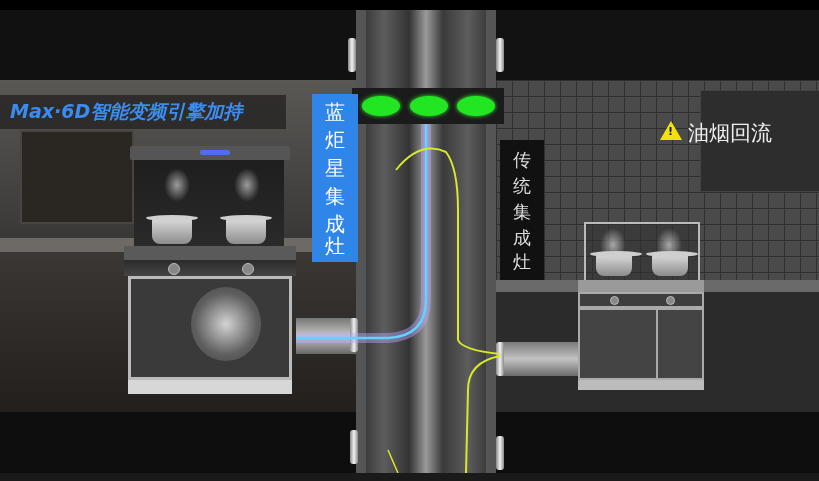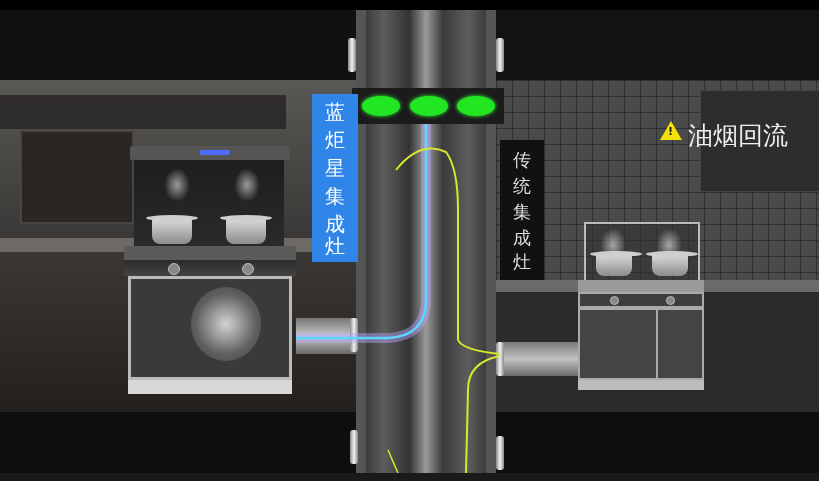--- a/index.html
+++ b/index.html
@@ -54,21 +54,21 @@
   .app-right .top{position:absolute;left:0;top:58px;width:126px;height:12px;background:#9a9a9a;}
   .app-right .drawer{position:absolute;left:0;top:70px;width:126px;height:16px;background:#3e3e3e;border:2px solid #aaa;box-sizing:border-box;}
   .app-right .doors{position:absolute;left:0;top:86px;width:126px;height:72px;background:#444;border:2px solid #aaa;box-sizing:border-box;}
   .app-right .door-div{position:absolute;left:78px;top:86px;width:2px;height:72px;background:#aaa;}
   .app-right .base{position:absolute;left:0;top:158px;width:126px;height:10px;background:#bcbcbc;}
   .duct-right{position:absolute;left:500px;top:342px;width:80px;height:34px;background:linear-gradient(#888,#ddd 50%,#777);opacity:.85;}
   .duct-left{position:absolute;left:296px;top:318px;width:70px;height:36px;background:linear-gradient(#888,#eee 50%,#777);opacity:.8;}
   .warn{position:absolute;left:660px;top:119px;}
   .warn-icon{position:absolute;left:0;top:2px;width:0;height:0;border-left:11px solid transparent;border-right:11px solid transparent;border-bottom:19px solid #f3e20a;}
   .warn-ex{position:absolute;left:8px;top:6px;font-size:11px;font-weight:bold;color:#111;}
-  .warn-text{position:absolute;left:28px;top:0;font-size:25px;color:#eee;white-space:nowrap;}
+  .warn-text{position:absolute;left:28px;top:0;font-size:21px;color:#eee;white-space:nowrap;}
   svg.flow{position:absolute;left:0;top:0;}
 </style>
 </head>
 <body>
 
 <div class="stage">
   <div class="topbar"></div>
 
   <div class="left-room">
     <div class="wall"></div>
@@ -95,20 +95,21 @@
       <div class="knob" style="left:44px"></div>
       <div class="knob" style="left:118px"></div>
     </div>
     <div class="body">
       <div class="fan"></div>
     </div>
     <div class="base"></div>
   </div>
 
   <div class="banner"></div>
+  <div class="banner-text">Max·6D智能变频引擎加持</div>
 
   <div class="right-room"></div>
   <div class="tiles"></div>
   <div class="rcab-top"></div>
   <div class="rcounter"></div>
   <div class="rcab"></div>
   <div class="floor-right"></div>
 
   <div class="duct-right"></div>
 

